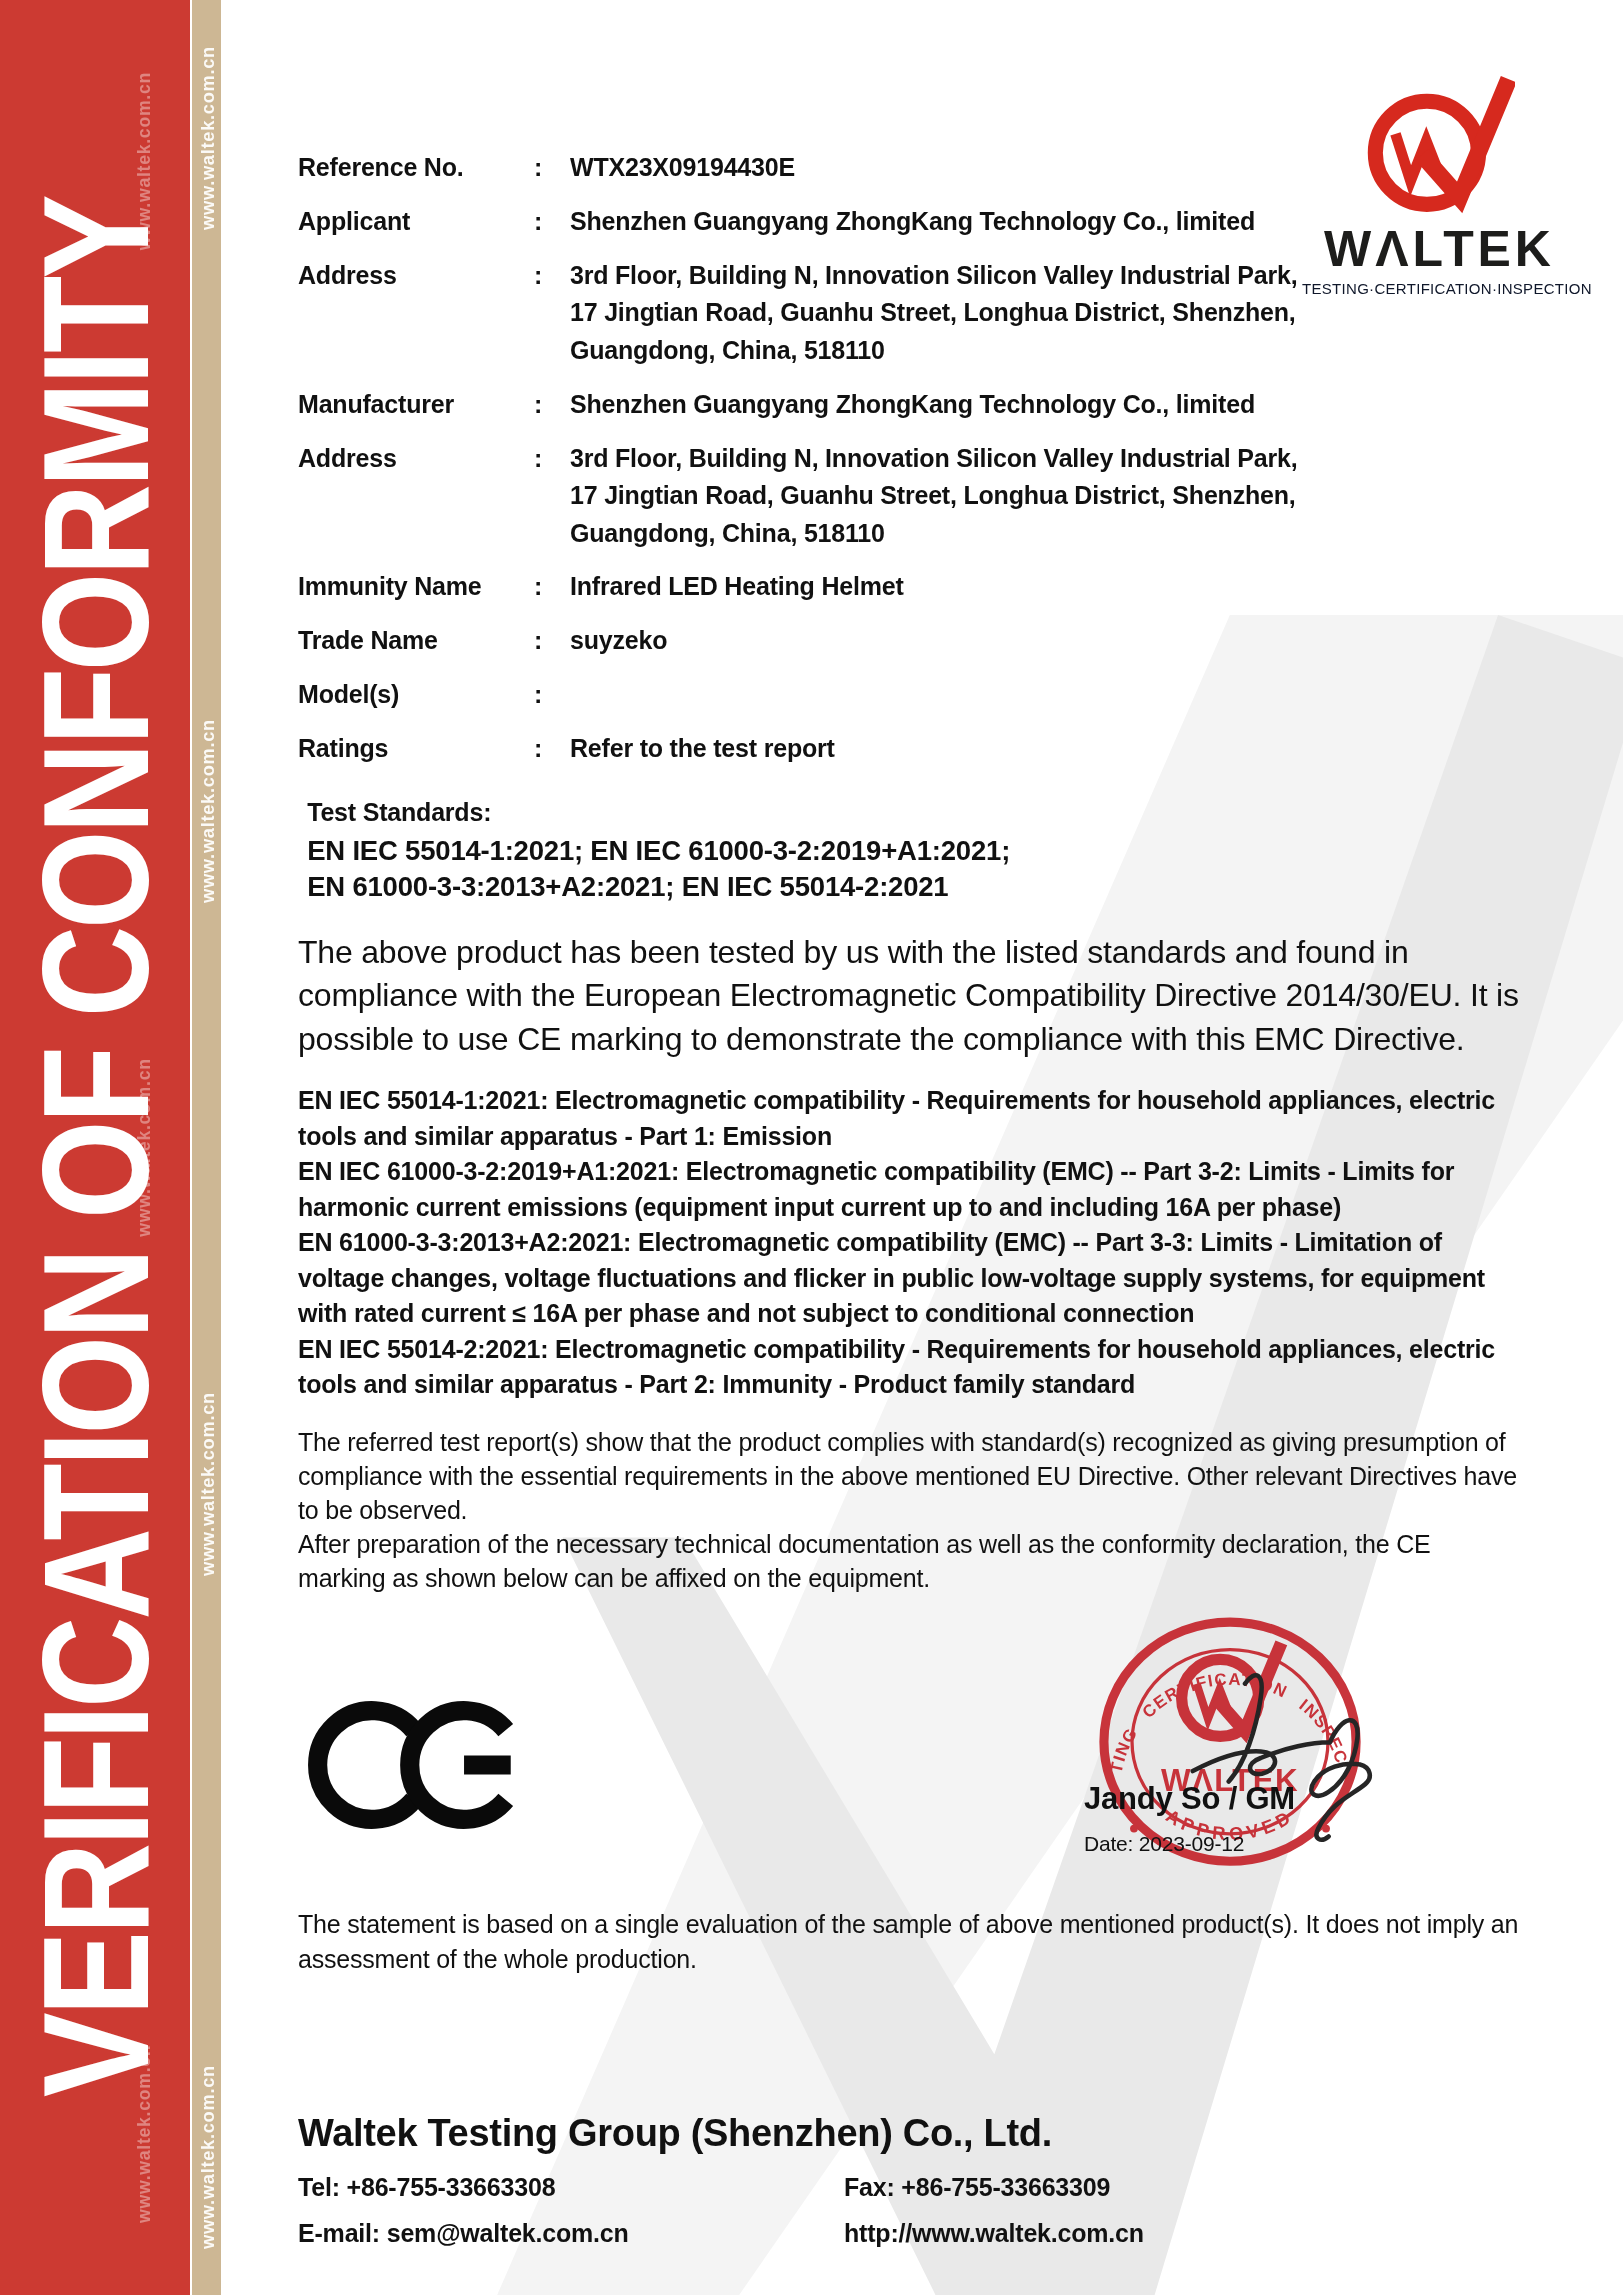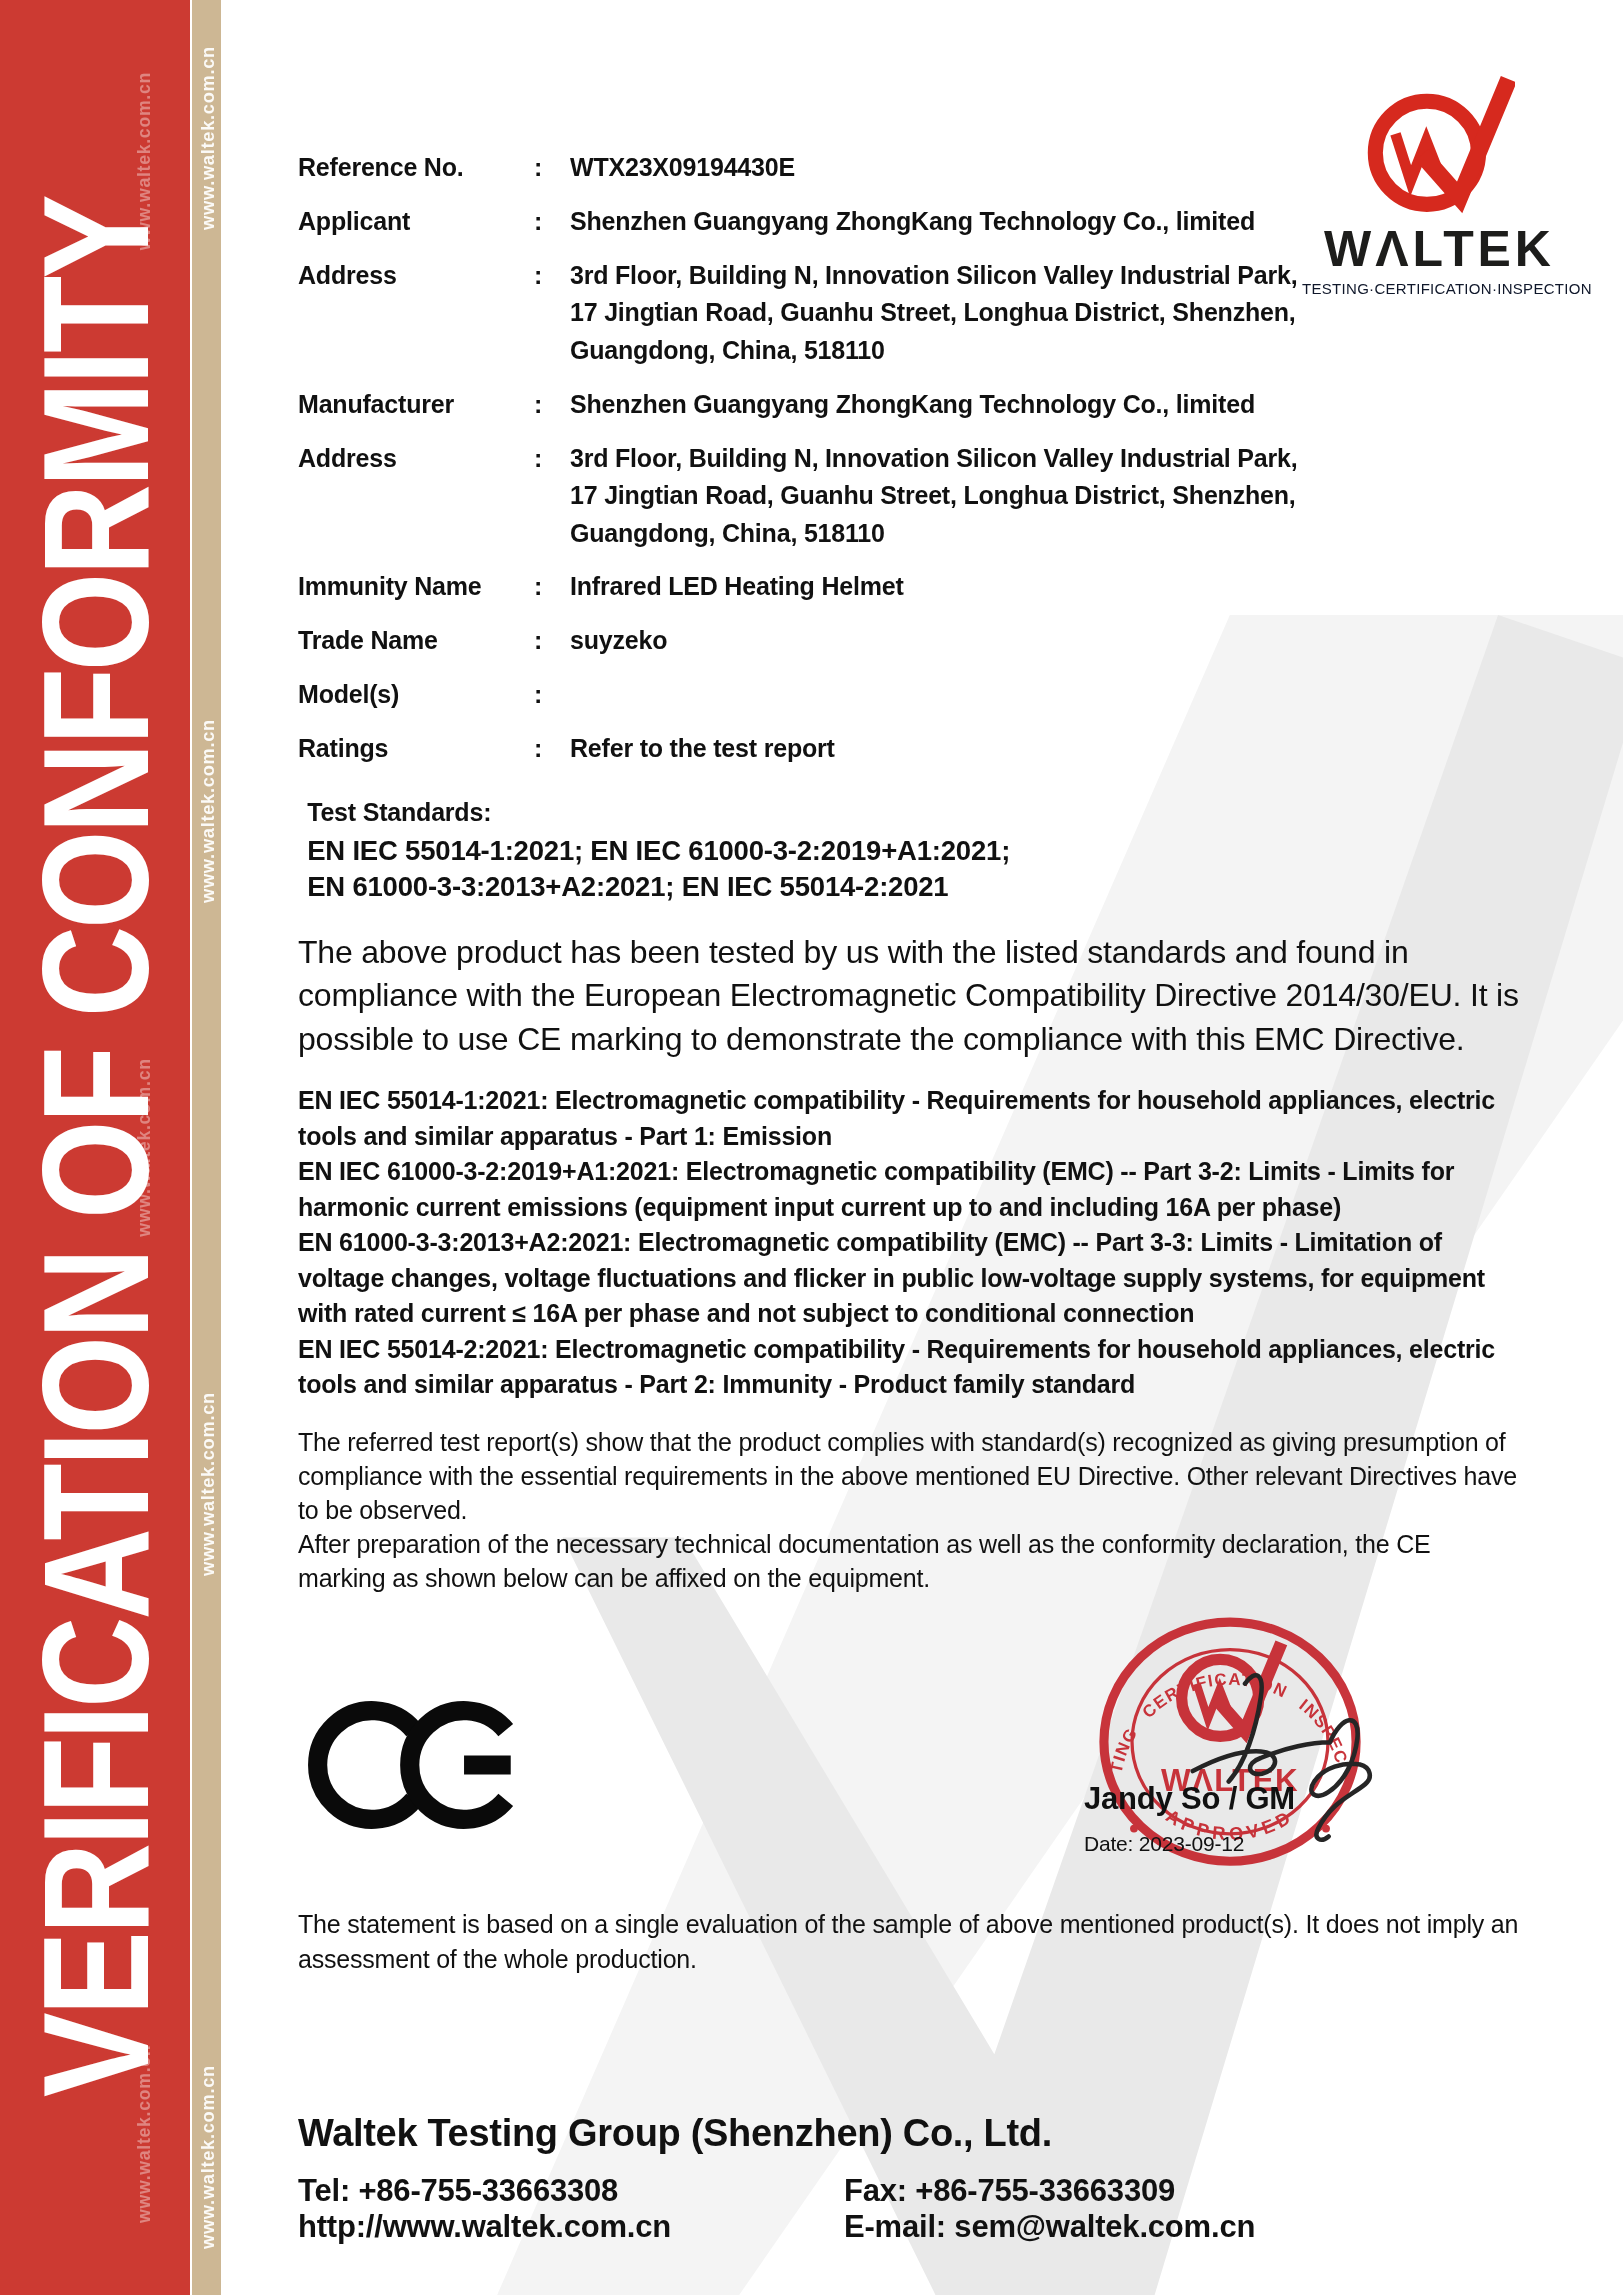--- a/index.html
+++ b/index.html
@@ -43,21 +43,21 @@
   .para2 div{margin:0;}
   
   #ce-svg{position:absolute;left:308px;top:1701px;z-index:1;}
   #stamp-svg{position:absolute;left:1096px;top:1613px;overflow:visible;z-index:3;opacity:.92;}
   .signer{position:absolute;left:1084px;top:1781px;font-weight:bold;font-size:31px;z-index:4;letter-spacing:-0.2px;}
   .sdate{position:absolute;left:1084px;top:1832px;font-weight:normal;font-size:21px;z-index:4;letter-spacing:-0.2px;}
   .statement{position:absolute;left:298px;top:1907px;width:1243px;font-size:25px;line-height:1.38;z-index:1;letter-spacing:-0.2px;}
   
   .footer{position:absolute;left:298px;top:2112px;width:1243px;z-index:1;}
   .footer .company{font-weight:bold;font-size:38px;letter-spacing:-0.3px;margin-bottom:18.3px;}
-  .contacts{display:grid;grid-template-columns:546px auto;font-weight:bold;font-size:31px;letter-spacing:-0.2px;}
+  .contacts{display:grid;grid-template-columns:546px auto;row-gap:17px;font-weight:bold;font-size:25px;letter-spacing:-0.2px;}
 </style>
 </head>
 <body>
 
 <svg id="bg-watermark" width="1623" height="2295" viewBox="0 0 2481 3508" aria-hidden="true">
   <polygon points="1880,940 2481,940 2481,1560 1130,3508 760,3508" fill="#f4f4f4"></polygon>
   <path d="M 860 2350 L 1045 2350 L 1520 3140 L 2290 940 L 2481 1005 L 2481 1135 L 1765 3508 L 1430 3508 Z" fill="#e9e9e9"></path>
 </svg>
 
 <div class="redbar"></div>
@@ -197,17 +197,17 @@
 <div class="signer">Jandy So / GM</div>
 <div class="sdate">Date: 2023-09-12</div>
 
 <div class="statement">The statement is based on a single evaluation of the sample of above mentioned product(s). It does not imply an assessment of the whole production.</div>
 
 <div class="footer">
   <div class="company">Waltek Testing Group (Shenzhen) Co., Ltd.</div>
   <div class="contacts">
     <span>Tel: +86-755-33663308</span>
     <span>Fax: +86-755-33663309</span>
+    <span>E-mail: sem@waltek.com.cn</span>
     <span>http://www.waltek.com.cn</span>
-    <span>E-mail: sem@waltek.com.cn</span>
   </div>
 </div>
 
 
 </body></html>

